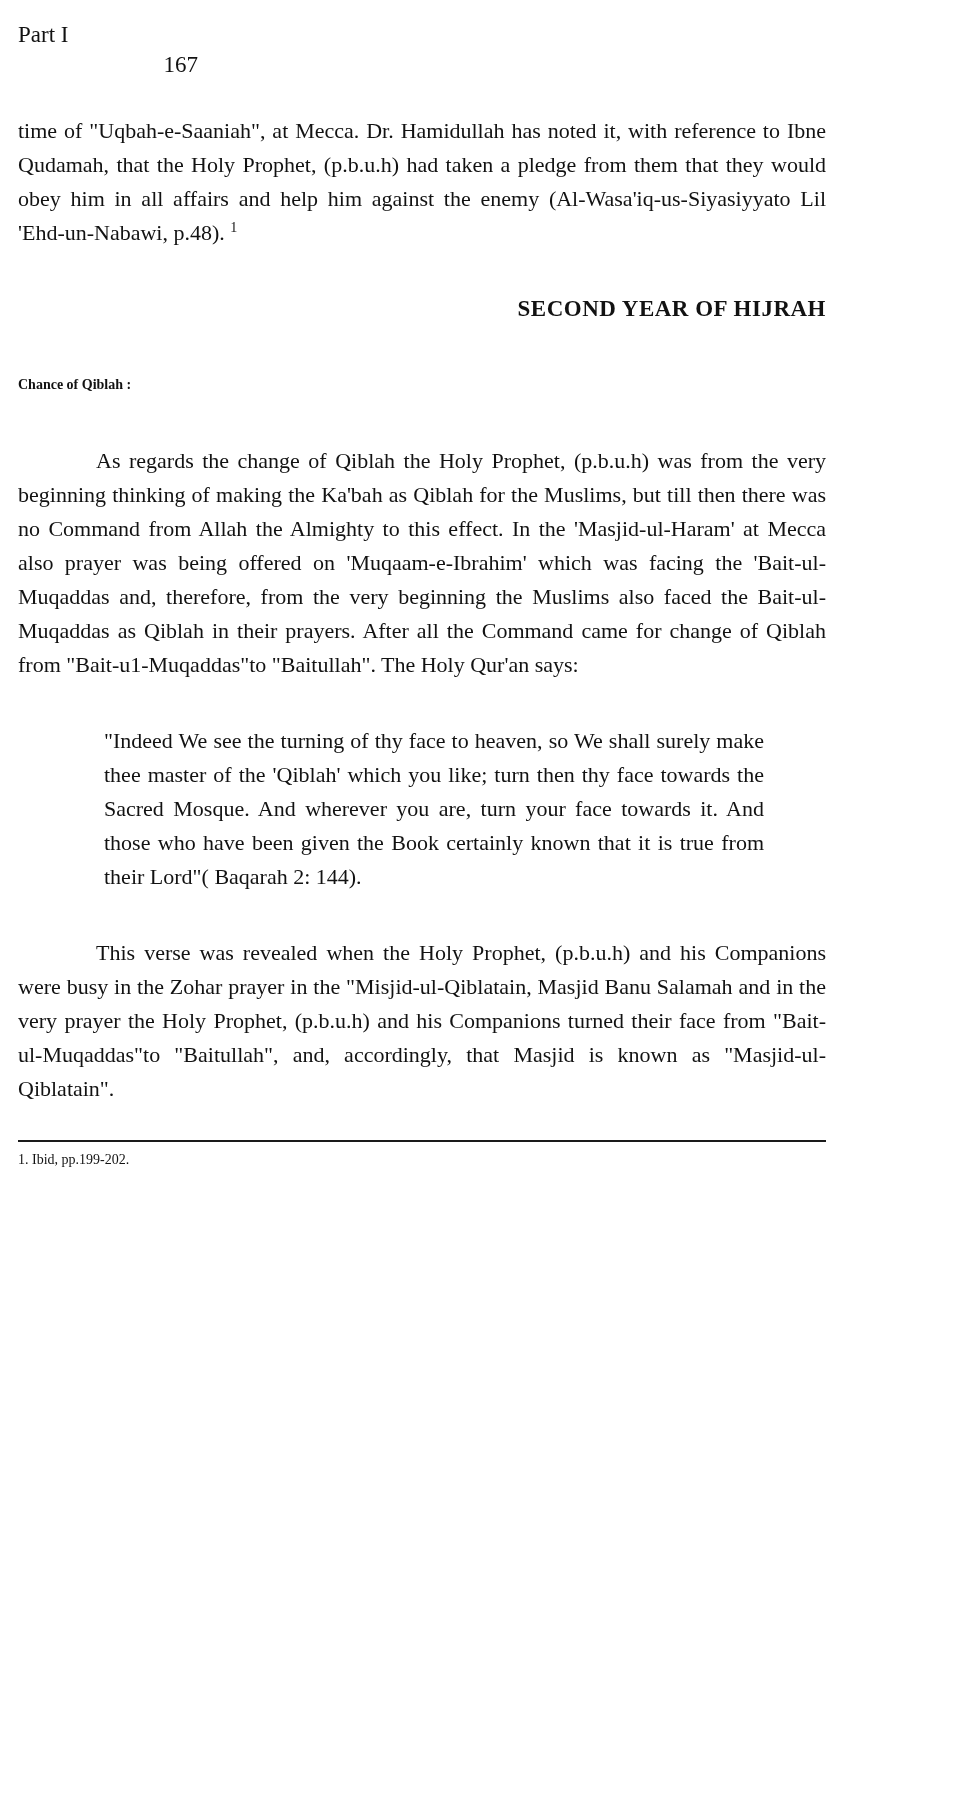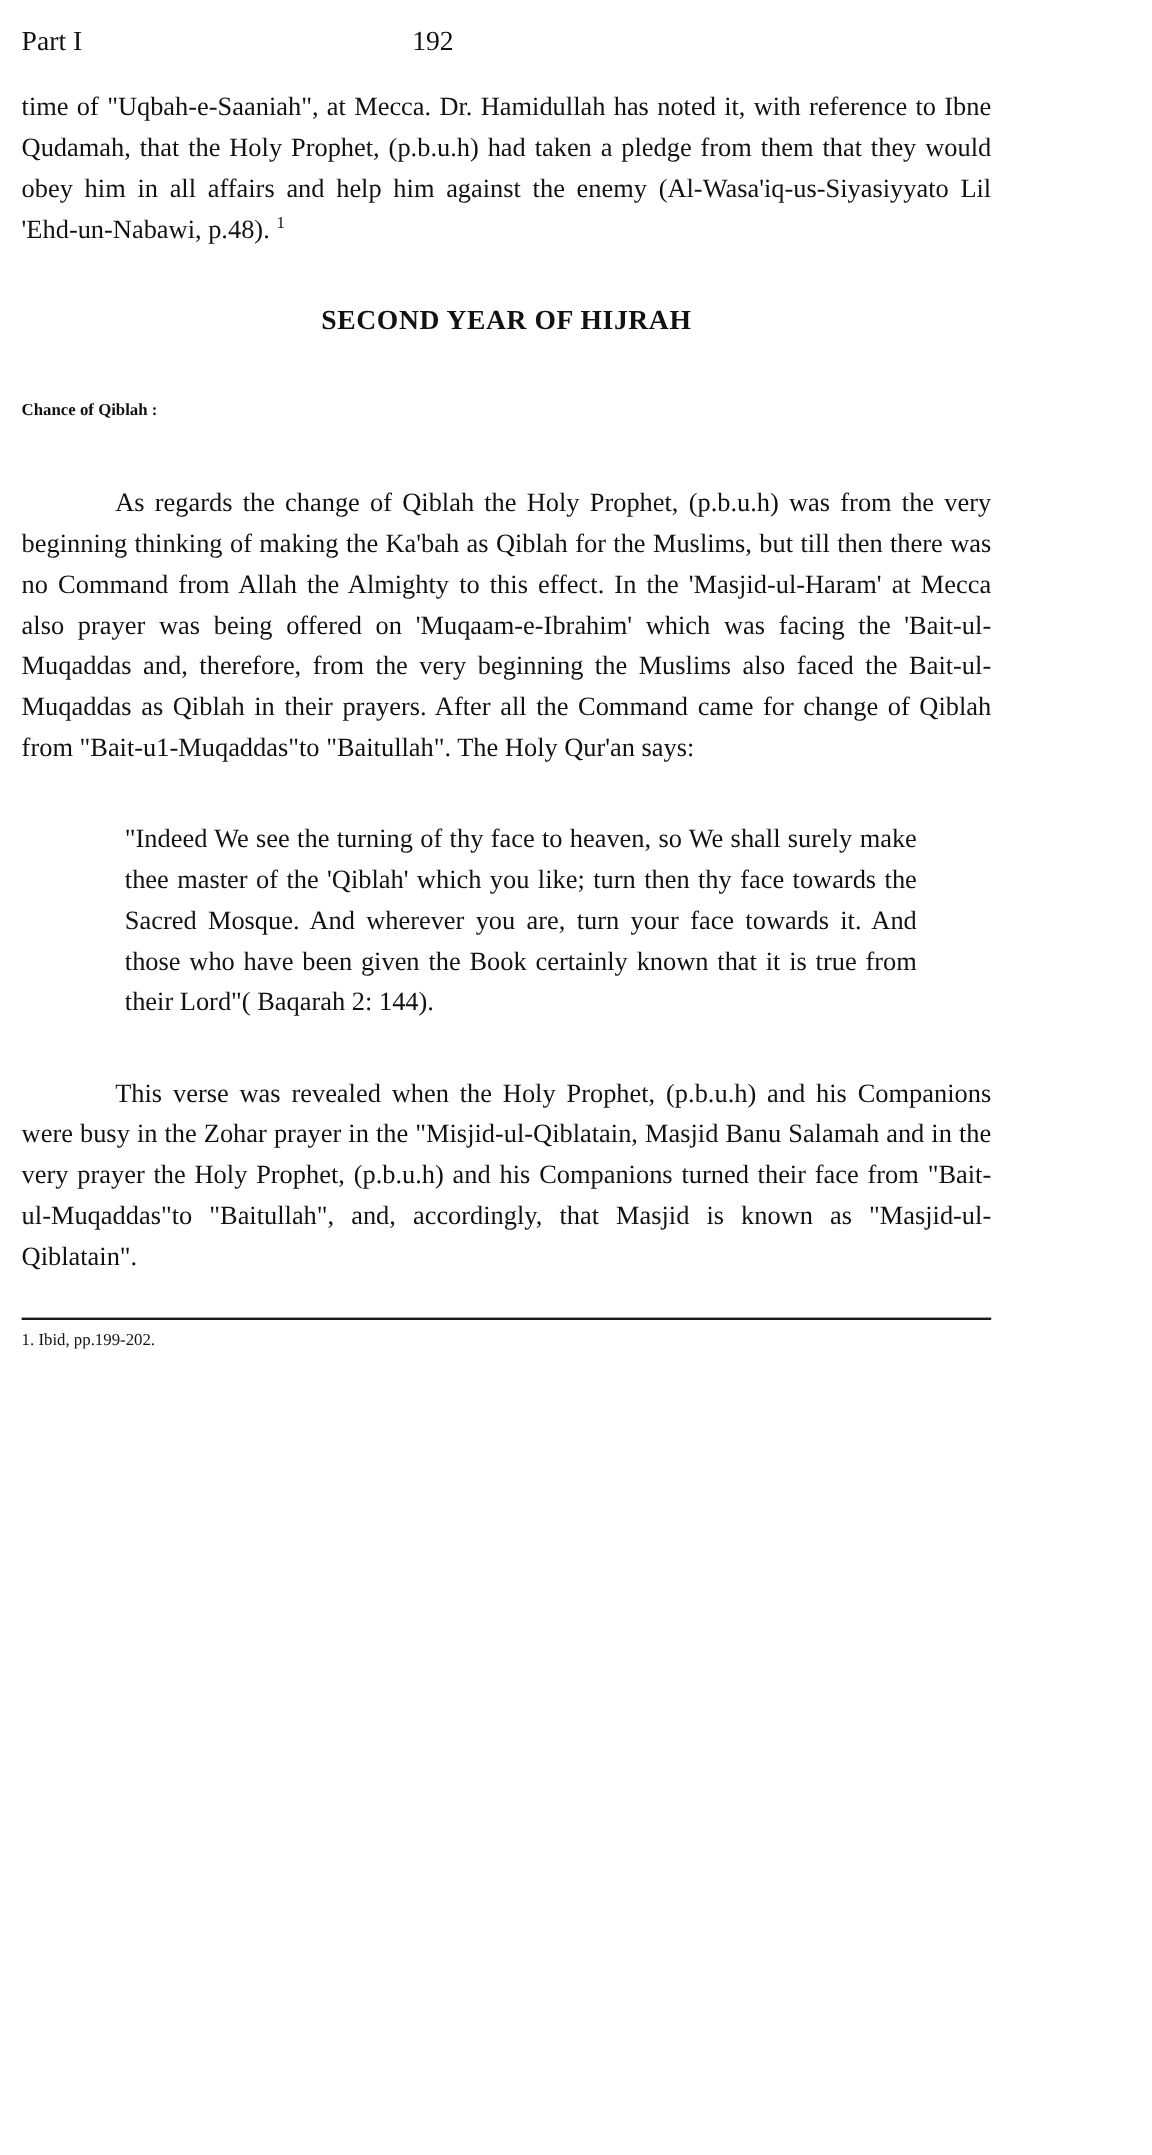--- a/index.html
+++ b/index.html
@@ -16,21 +16,22 @@
     overflow: hidden;
   }
   .page {
     padding: 20px 134px 0 18px; 
   }
   .page-header {
     display: flex;
     align-items: baseline;
     font-size: 23px;
     line-height: 30px;
-    margin-bottom: 22px;
+    margin-bottom: 34px;
+    flex-direction: column;
   }
   .page-header .hdr-left  { width: 180px; text-align: left; }
   .page-header .hdr-center{ flex: 1; text-align: center; }
   .page-header .hdr-right { width: 180px; text-align: right; }
 
   .body-text {
     font-size: 22px;
     line-height: 34px;
     text-align: justify;
   }
@@ -41,21 +42,21 @@
     text-indent: 78px;
   }
   sup.fn-ref {
     font-size: 14px;
     line-height: 0;
     vertical-align: super;
   }
   h2.section-heading {
     font-size: 23px;
     line-height: 30px;
-    text-align: center;
+    text-align: right;
     font-weight: bold;
     margin: 44px 0 44px 0;
     letter-spacing: 0.5px;
   }
   h3.sub-heading {
     font-size: 14px;
     line-height: 30px;
     font-weight: bold;
     text-align: left;
     margin: 46px 0 44px 0;
@@ -73,21 +74,21 @@
     text-align: left;
   }
 </style>
 </head>
 <body>
 
 <div class="page">
 
   <div class="page-header">
     <span class="hdr-left">Part I</span>
-    <span class="hdr-right">192</span>
+    <span class="hdr-right">167</span>
   </div>
 
   <div class="body-text">
 
     <p><span>time of "Uqbah-e-Saaniah", at Mecca. Dr. Hamidullah has noted it, with reference to Ibne Qudamah, that the Holy Prophet, (p.b.u.h) had taken a pledge from them that they would obey him in all affairs and help him against the enemy (Al-Wasa'iq-us-Siyasiyyato Lil 'Ehd-un-Nabawi, p.48). </span><sup class="fn-ref">1</sup></p>
 
     <h2 class="section-heading">SECOND YEAR OF HIJRAH</h2>
 
 
     <h3 class="sub-heading">Chance of Qiblah :</h3>

